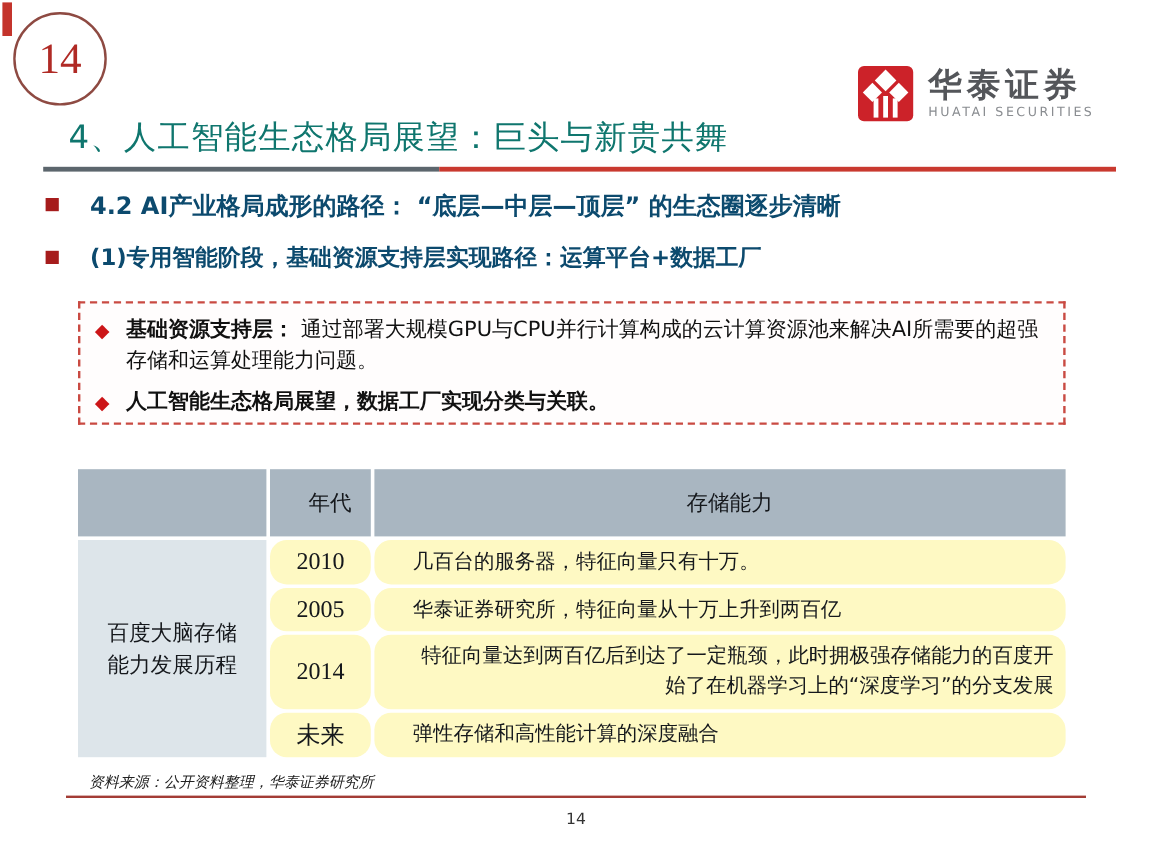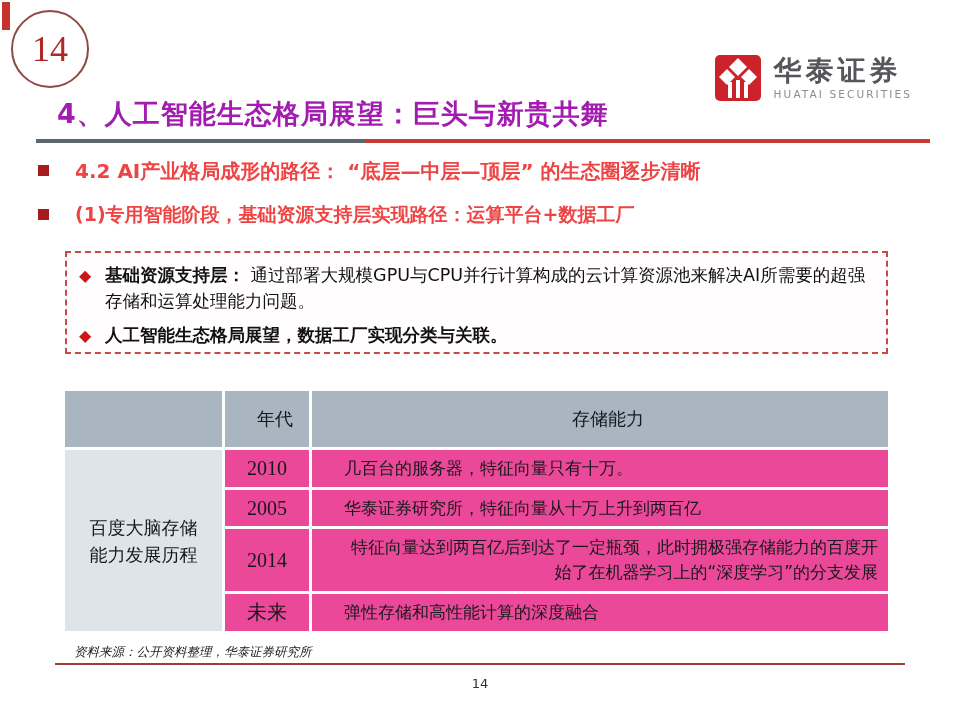--- a/index.html
+++ b/index.html
@@ -13,28 +13,28 @@
     position:absolute;left:11px;top:10px;width:74px;height:74px;border-radius:50%;
     border:2px solid #8e4a42;display:flex;align-items:center;justify-content:center;
     font-family:"Liberation Serif", serif;font-size:36px;color:#b02a25;
   }
   
   .logo{position:absolute;top:22px;right:48px;display:flex;align-items:center;gap:12px;margin-top:32px;}
   .logo-mark{width:48px;height:48px;}
   .logo-text .cn{font-size:28px;font-weight:bold;color:#54565a;letter-spacing:4px;line-height:1.05;}
   .logo-text .en{font-size:10.5px;color:#8a8d91;letter-spacing:2.1px;margin-top:2px;}
   
-  .slide-title{position:absolute;left:57px;top:96px;font-size:27px;font-weight:bold;color:#a21caf;letter-spacing:1px;}
+  .slide-title{position:absolute;left:57px;top:96px;font-size:27px;font-weight:normal;color:#0f766e;letter-spacing:1px;}
   .title-rule{position:absolute;top:139px;height:4px;}
   .title-rule.gray{left:36px;width:330px;background:#5c666d;}
   .title-rule.red{left:366px;width:564px;background:#c9392f;}
   
   .bullet{position:absolute;left:38px;display:flex;align-items:flex-start;}
   .bullet .sq{width:11px;height:11px;background:#a61c1c;margin-top:7px;flex:0 0 auto;}
-  .bullet .btxt{margin-left:26px;font-size:20px;font-weight:bold;color:#ef4444;}
+  .bullet .btxt{margin-left:26px;font-size:20px;font-weight:bold;color:#0c4a6e;}
   .bullet1{top:158px;}
   .bullet2{top:202px;}
   .bullet2 .btxt{font-size:19px;text-align:center;}
   
   .callout{
     position:absolute;left:65px;top:251px;width:819px;height:99px;
     border:2px dashed #c94a42;background:#fffdfd;
   }
   .callout-item{position:relative;padding:0 14px 0 38px;font-size:17.5px;line-height:26px;color:#111;}
   .callout-item .diamond{position:absolute;left:12px;top:1px;color:#cc1518;font-size:16px;}
@@ -42,21 +42,21 @@
   .ci2{margin-top:8px;}
   .lead{font-weight:bold;}
   
   .tbl{
     position:absolute;left:65px;top:391px;width:823px;
     display:grid;grid-template-columns:157px 84px 1fr;
     grid-template-rows:56px 37px 36px 62px 37px;gap:3px;background:#ffffff;
   }
   .cell{display:flex;align-items:center;color:#15181c;}
   .th{background:#a9b6c1;justify-content:center;font-size:18px;padding-left:16px;}
-  .rowcell{background:#ec4899;}
+  .rowcell{background:#fef9c3;border-radius:14px;}
   .rowhead{
     grid-column:1;grid-row:2 / span 4;background:#dde5ea;
     justify-content:center;text-align:center;font-size:18px;line-height:1.5;padding:0 18px;
   }
   .yearcell{justify-content:center;font-family:"Liberation Serif", serif;font-size:20px;}
   .capcell{padding:4px 10px 4px 32px;font-size:17px;line-height:1.45;text-align:right;}
   
   .source-note{position:absolute;left:74px;top:644px;font-size:12.5px;font-style:italic;color:#222;font-family:Liberation Mono, monospace;}
   .footer-rule{position:absolute;left:55px;top:663px;width:850px;height:2px;background:#a33c35;}
   .footer-page{position:absolute;left:0;top:676px;width:960px;text-align:center;font-size:13px;color:#333;}

